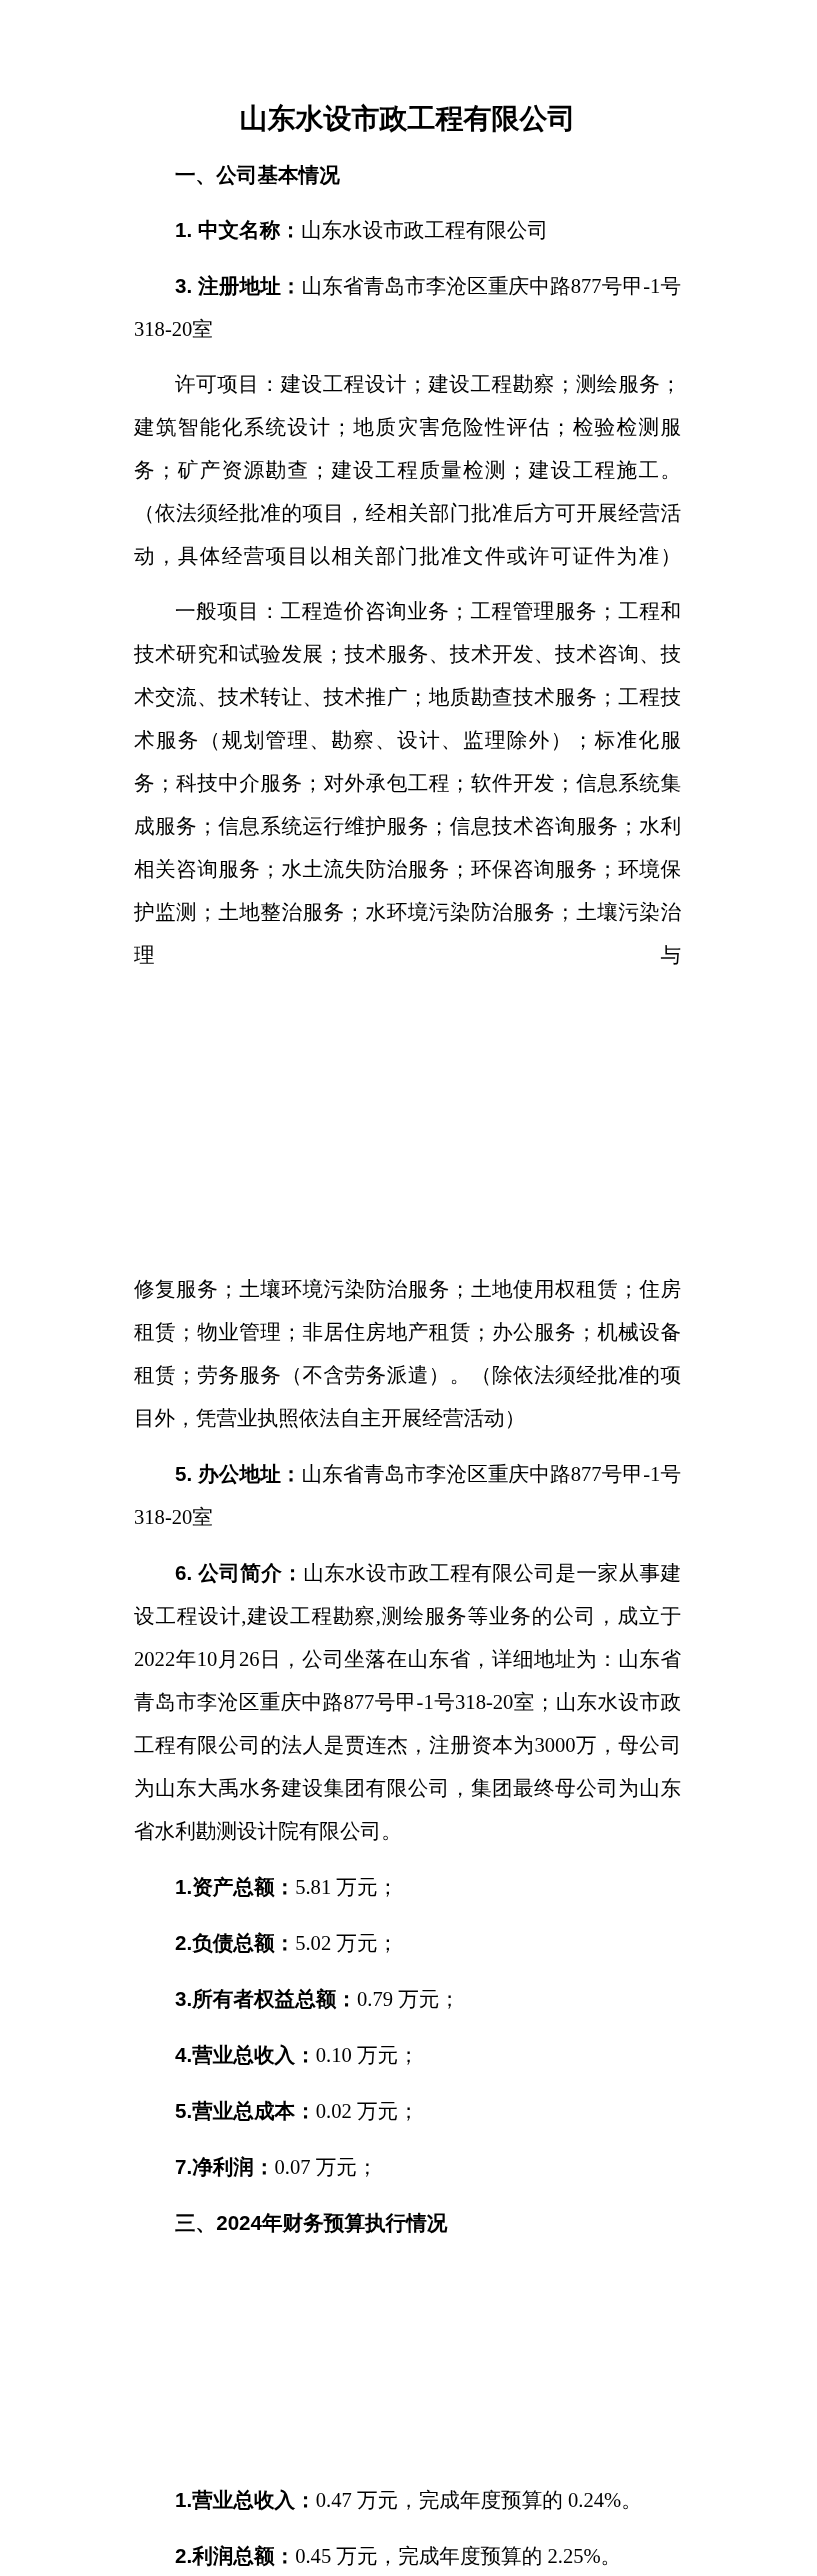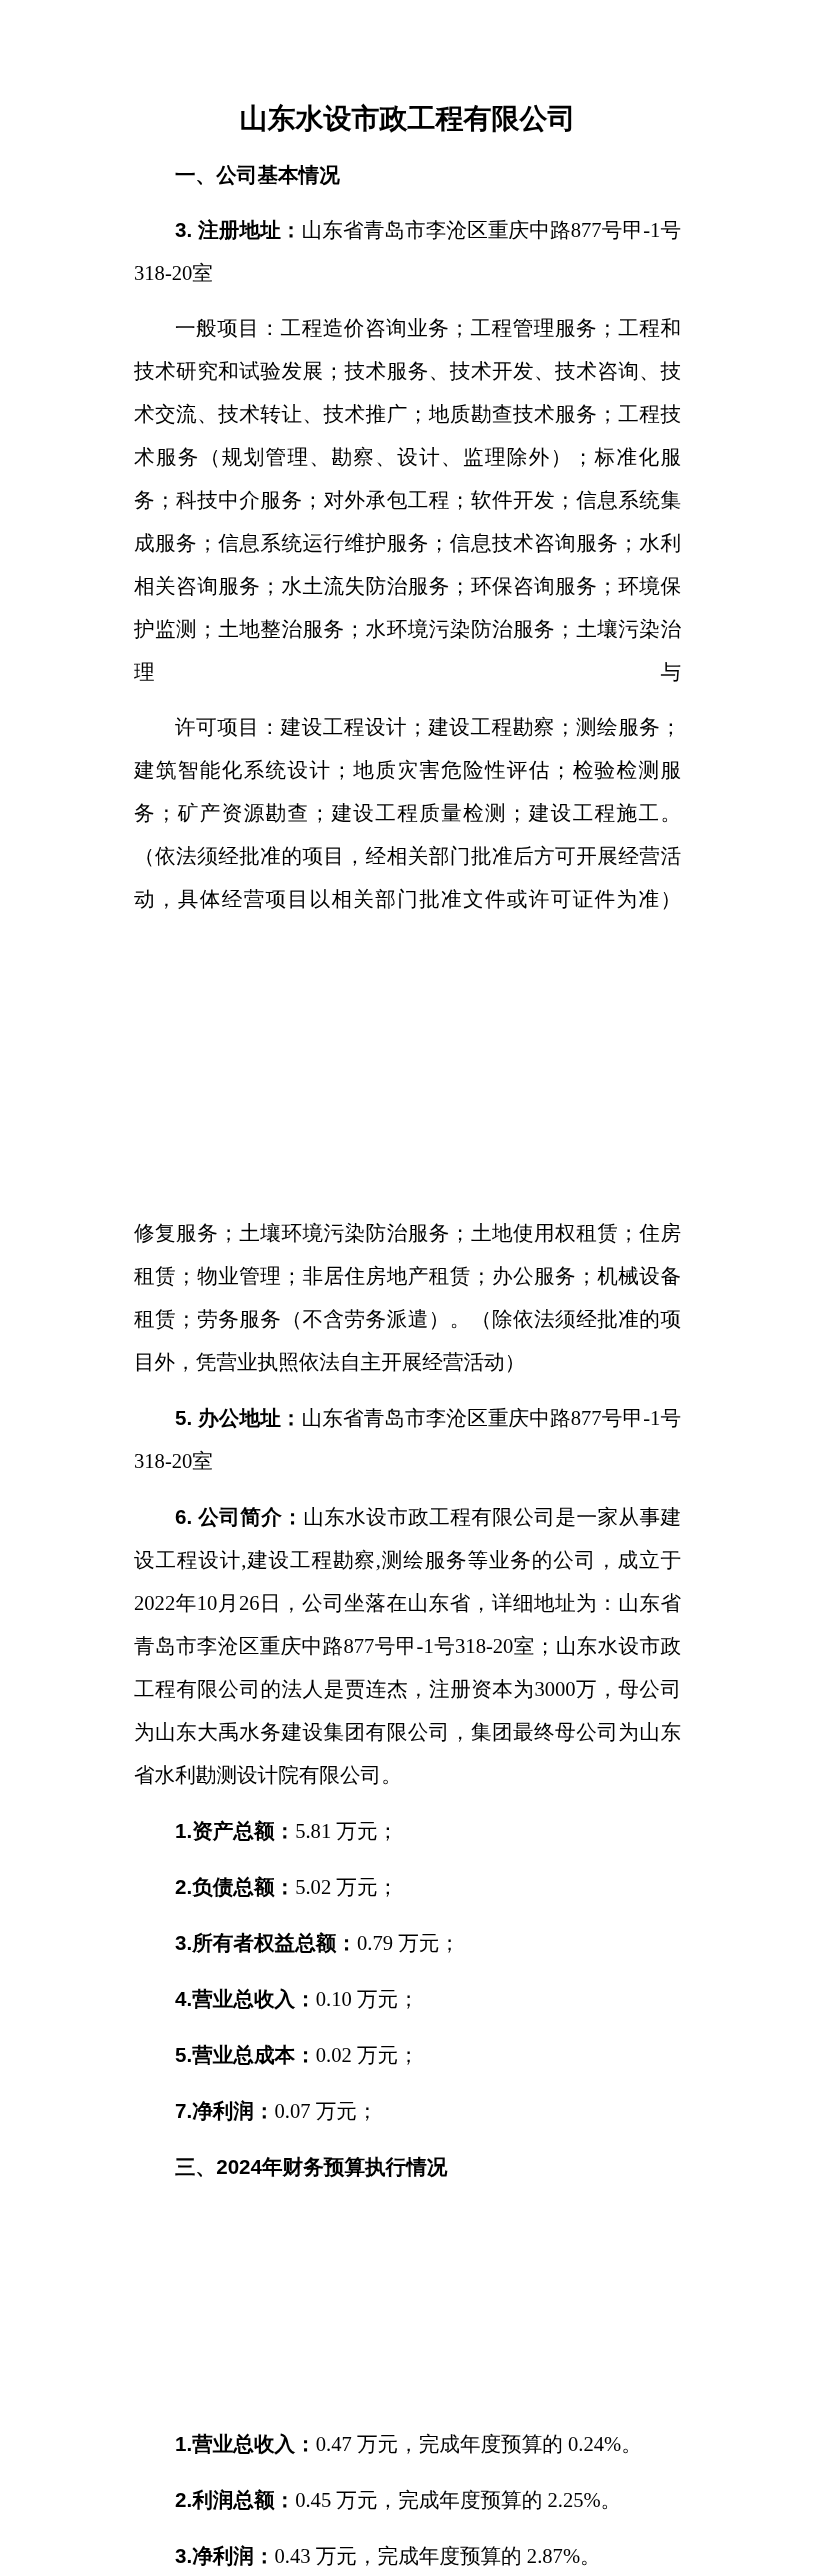--- a/index.html
+++ b/index.html
@@ -59,28 +59,29 @@
 
 <div class="page">
   <div class="content">
 
     <h1 class="doc-title">
       <span class="title-line">山东水设市政工程有限公司</span>
     </h1>
 
     <p class="line heading">一、公司基本情况</p>
 
+    <p class="line indent"><span class="lbl">1. 中文名称：</span><span>山东水设市政工程有限公司</span></p>
 
 
     <p class="line indent para"><span class="lbl">3. 注册地址：</span><span>山东省青岛市李沧区重庆中路877号甲-1号318-20室</span></p>
 
 
+    <p class="line indent para jlast">许可项目：建设工程设计；建设工程勘察；测绘服务；建筑智能化系统设计；地质灾害危险性评估；检验检测服务；矿产资源勘查；建设工程质量检测；建设工程施工。（依法须经批准的项目，经相关部门批准后方可开展经营活动，具体经营项目以相关部门批准文件或许可证件为准）</p>
+
     <p class="line indent para jlast">一般项目：工程造价咨询业务；工程管理服务；工程和技术研究和试验发展；技术服务、技术开发、技术咨询、技术交流、技术转让、技术推广；地质勘查技术服务；工程技术服务（规划管理、勘察、设计、监理除外）；标准化服务；科技中介服务；对外承包工程；软件开发；信息系统集成服务；信息系统运行维护服务；信息技术咨询服务；水利相关咨询服务；水土流失防治服务；环保咨询服务；环境保护监测；土地整治服务；水环境污染防治服务；土壤污染治理与</p>
-
-    <p class="line indent para jlast">许可项目：建设工程设计；建设工程勘察；测绘服务；建筑智能化系统设计；地质灾害危险性评估；检验检测服务；矿产资源勘查；建设工程质量检测；建设工程施工。（依法须经批准的项目，经相关部门批准后方可开展经营活动，具体经营项目以相关部门批准文件或许可证件为准）</p>
 
     <div class="spacer-a"></div>
 
     <p class="line para">修复服务；土壤环境污染防治服务；土地使用权租赁；住房租赁；物业管理；非居住房地产租赁；办公服务；机械设备租赁；劳务服务（不含劳务派遣）。（除依法须经批准的项目外，凭营业执照依法自主开展经营活动）</p>
 
     <p class="line indent para"><span class="lbl">5. 办公地址：</span><span>山东省青岛市李沧区重庆中路877号甲-1号318-20室</span></p>
 
     <p class="line indent para"><span class="lbl">6. 公司简介：</span><span>山东水设市政工程有限公司是一家从事建设工程设计,建设工程勘察,测绘服务等业务的公司，成立于2022年10月26日，公司坐落在山东省，详细地址为：山东省青岛市李沧区重庆中路877号甲-1号318-20室；山东水设市政工程有限公司的法人是贾连杰，注册资本为3000万，母公司为山东大禹水务建设集团有限公司，集团最终母公司为山东省水利勘测设计院有限公司。</span></p>
 
 

